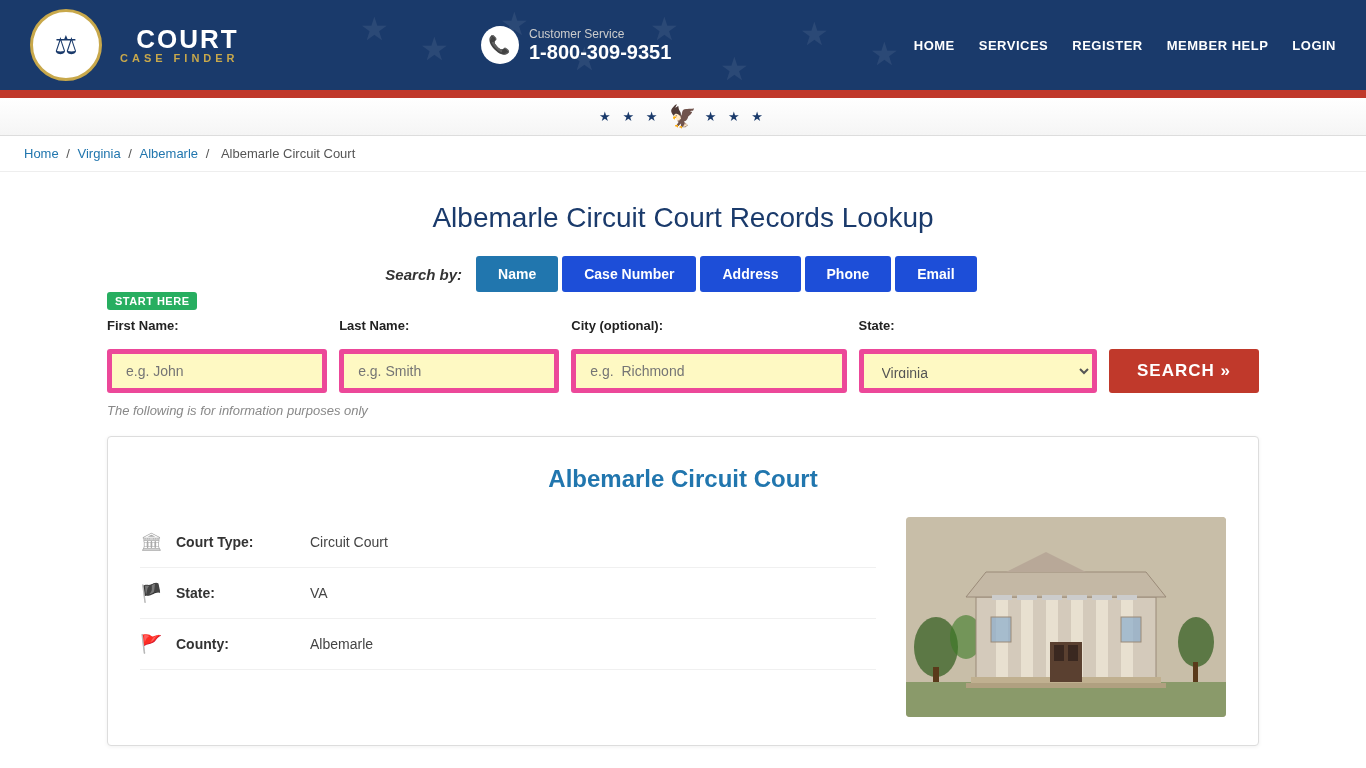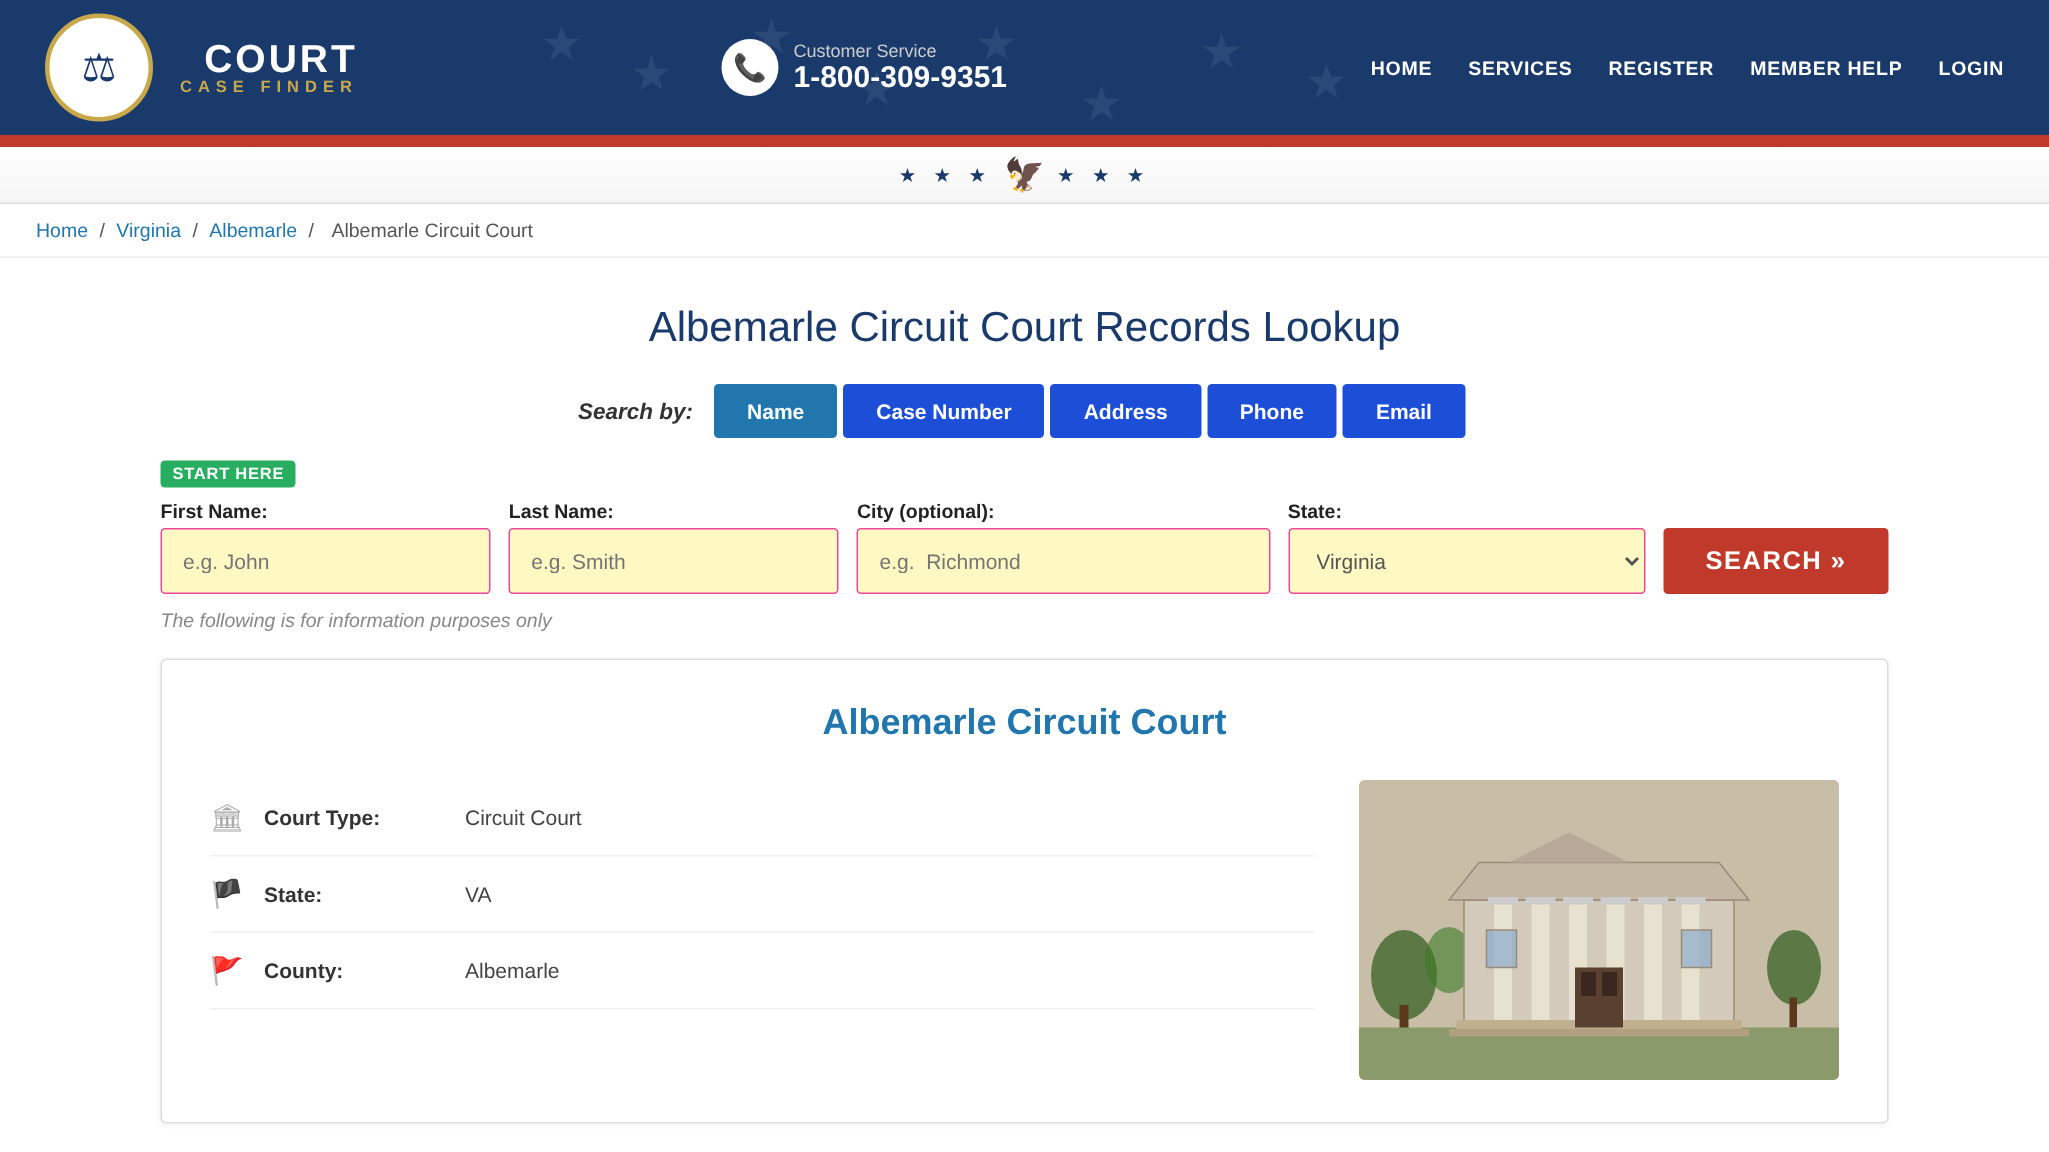--- a/index.html
+++ b/index.html
@@ -118,21 +118,20 @@
       color: #1a3a6b;
       margin: 10px 0 22px;
     }
 
     
     .search-by-row {
       display: flex;
       align-items: center;
       justify-content: center;
       gap: 0;
-      margin-bottom: 14px;
     }
     .search-by-label {
       font-size: 15px;
       font-weight: bold;
       font-style: italic;
       color: #333;
       margin-right: 14px;
     }
     .search-tab {
       padding: 10px 22px;
@@ -163,31 +162,31 @@
     
     .search-fields {
       display: flex;
       align-items: flex-end;
       gap: 12px;
       margin-bottom: 10px;
     }
     .field-group {
       display: flex;
       flex-direction: column;
-      gap: 4px;
+      gap: 16px;
     }
     .field-group label {
       font-size: 13px;
       font-weight: bold;
       color: #222;
     }
     .field-group input, .field-group select {
       padding: 10px 14px;
       font-size: 14px;
-      border: 1px solid #ec4899;
+      border: 5px solid #ec4899;
       border-radius: 3px;
       background: #fef9c3;
       color: #555;
       height: 44px;
     }
     .field-group.first-name { flex: 1.2; }
     .field-group.last-name { flex: 1.2; }
     .field-group.city { flex: 1.5; }
     .field-group.state { flex: 1.3; }
     .field-group select { appearance: auto; }

